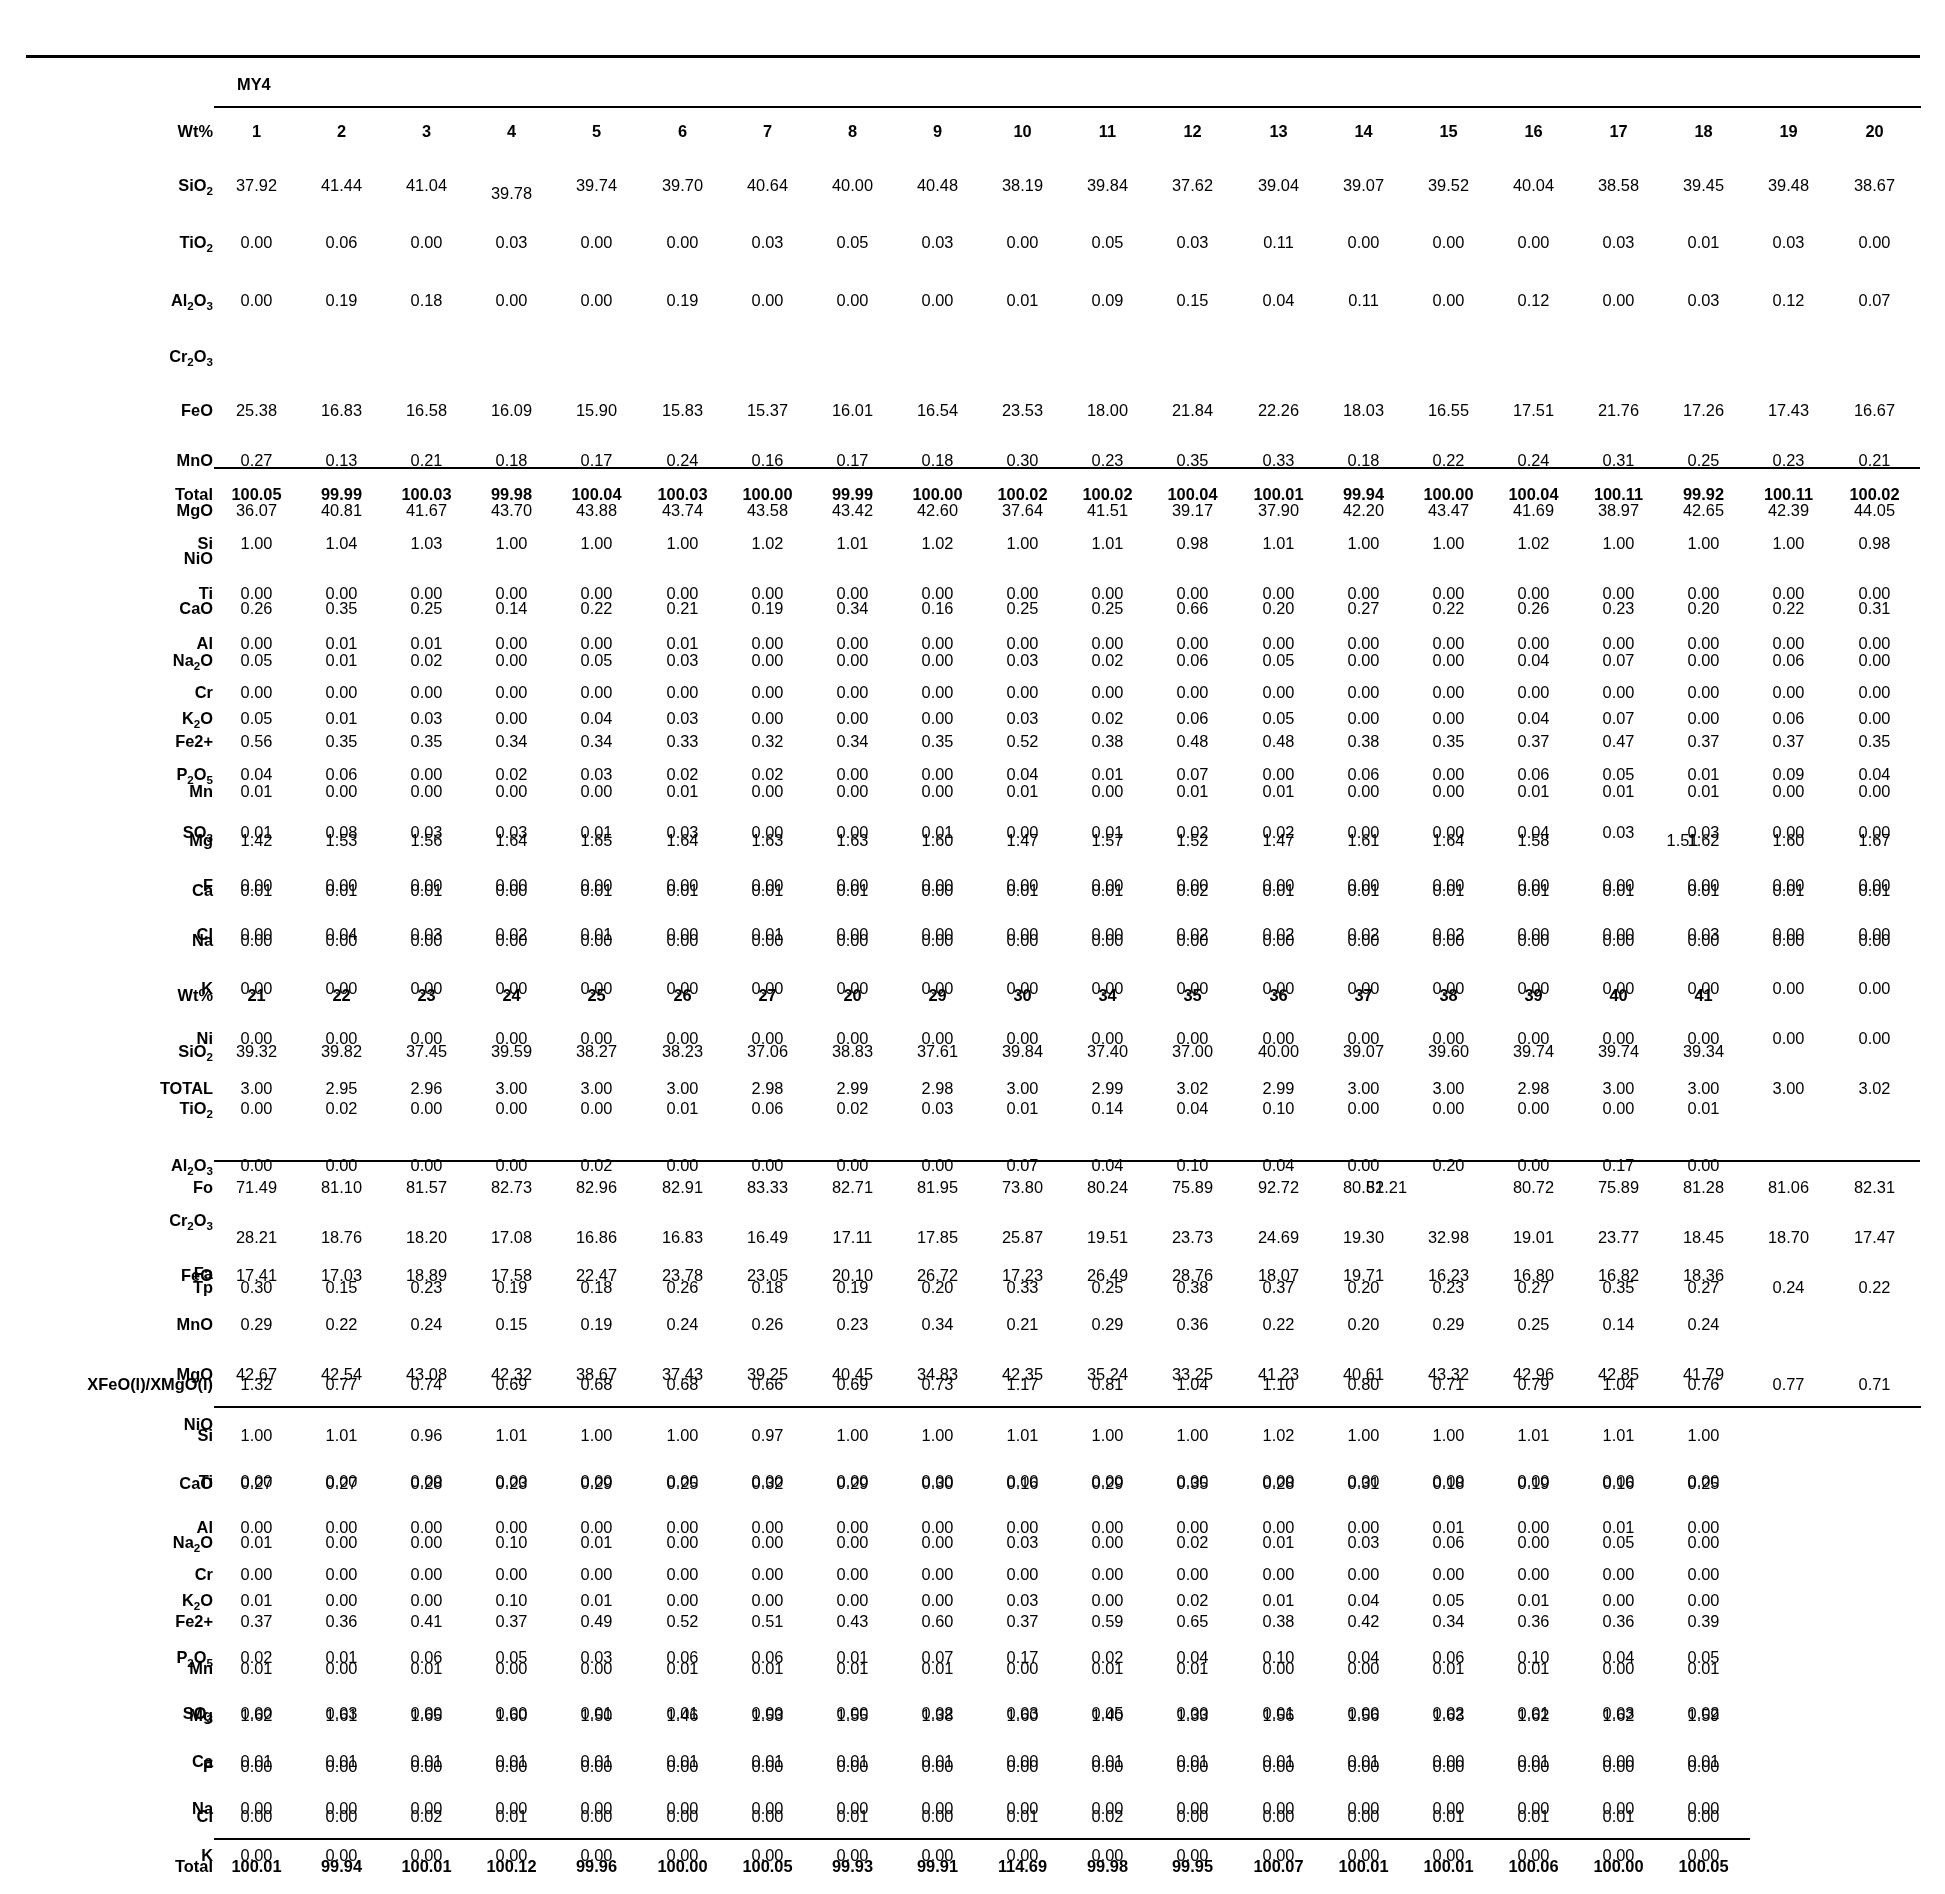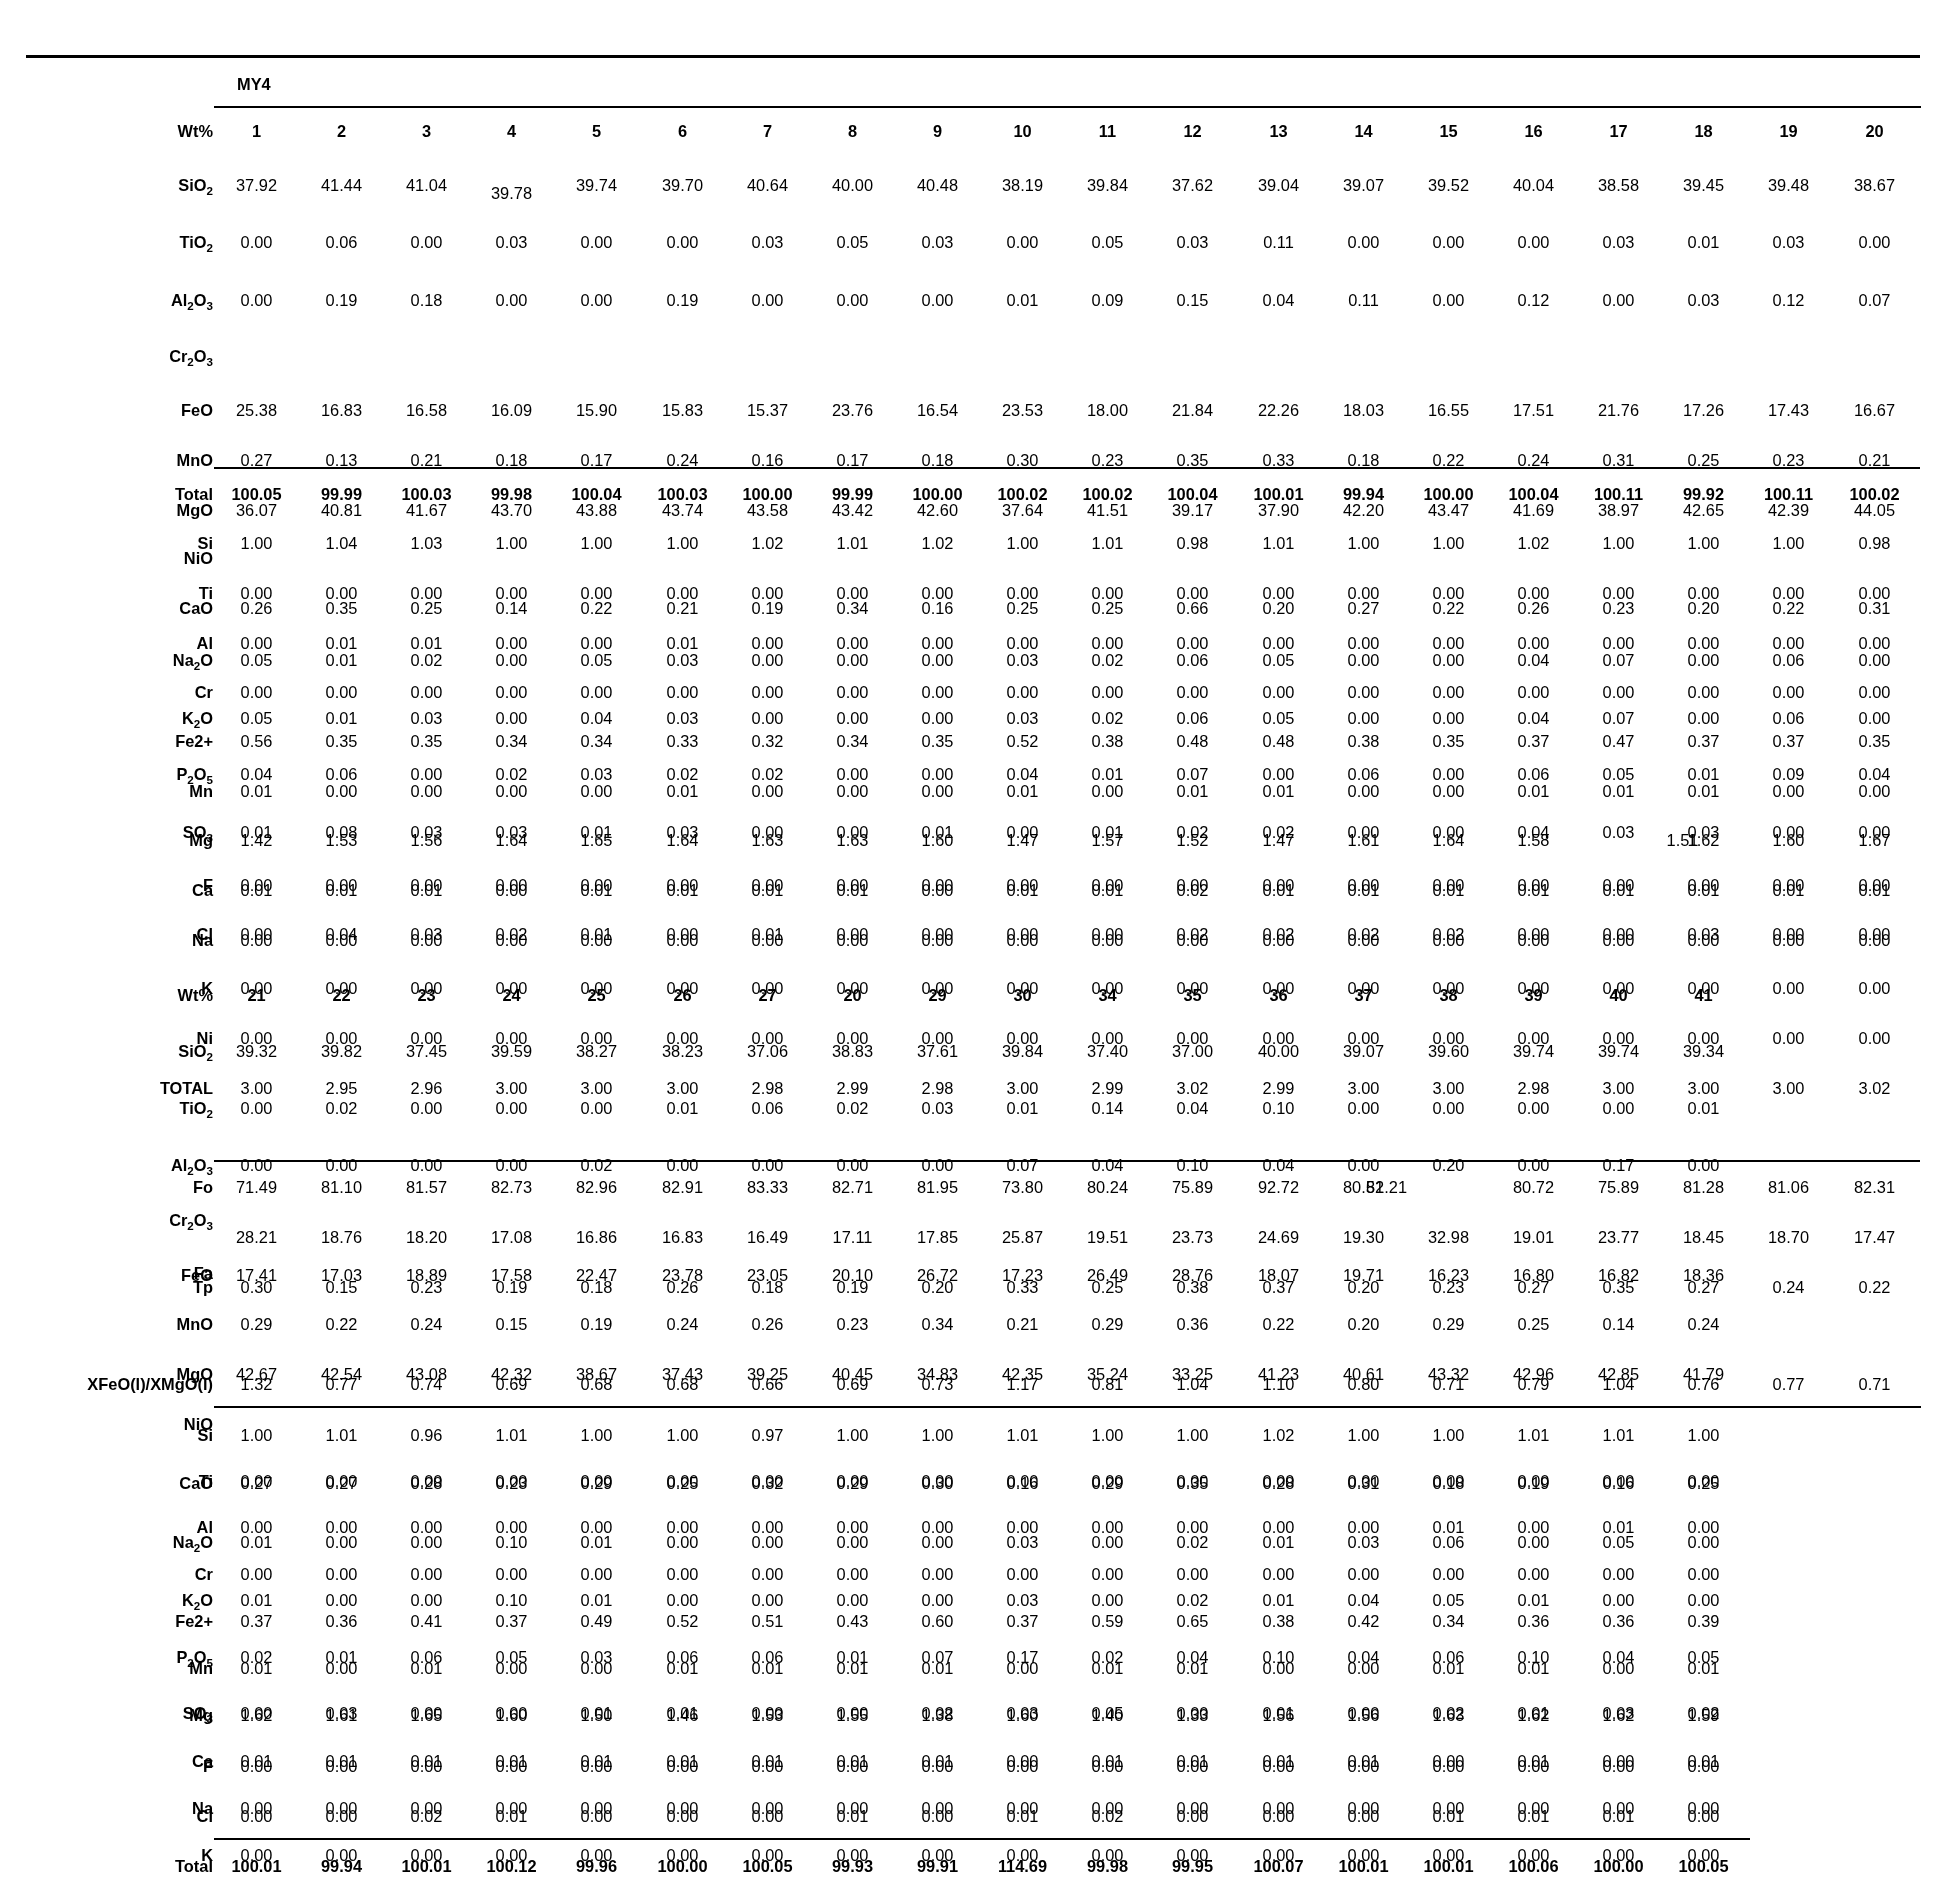--- a/index.html
+++ b/index.html
@@ -105,21 +105,21 @@
     <div class="cell" style="left: 1875px; top: 291px;">0.07</div>
     <div class="lbl" style="top: 347px;"><span>Cr</span><sub>2</sub><span>O</span><sub>3</sub></div>
     <div class="lbl" style="top: 401px;"><span>FeO</span></div>
     <div class="cell" style="left: 257px; top: 401px;">25.38</div>
     <div class="cell" style="left: 342px; top: 401px;">16.83</div>
     <div class="cell" style="left: 427px; top: 401px;">16.58</div>
     <div class="cell" style="left: 512px; top: 401px;">16.09</div>
     <div class="cell" style="left: 597px; top: 401px;">15.90</div>
     <div class="cell" style="left: 683px; top: 401px;">15.83</div>
     <div class="cell" style="left: 768px; top: 401px;">15.37</div>
-    <div class="cell" style="left: 853px; top: 401px;">23.76</div>
+    <div class="cell" style="left: 853px; top: 401px;">16.01</div>
     <div class="cell" style="left: 938px; top: 401px;">16.54</div>
     <div class="cell" style="left: 1023px; top: 401px;">23.53</div>
     <div class="cell" style="left: 1108px; top: 401px;">18.00</div>
     <div class="cell" style="left: 1193px; top: 401px;">21.84</div>
     <div class="cell" style="left: 1279px; top: 401px;">22.26</div>
     <div class="cell" style="left: 1364px; top: 401px;">18.03</div>
     <div class="cell" style="left: 1449px; top: 401px;">16.55</div>
     <div class="cell" style="left: 1534px; top: 401px;">17.51</div>
     <div class="cell" style="left: 1619px; top: 401px;">21.76</div>
     <div class="cell" style="left: 1704px; top: 401px;">17.26</div>

